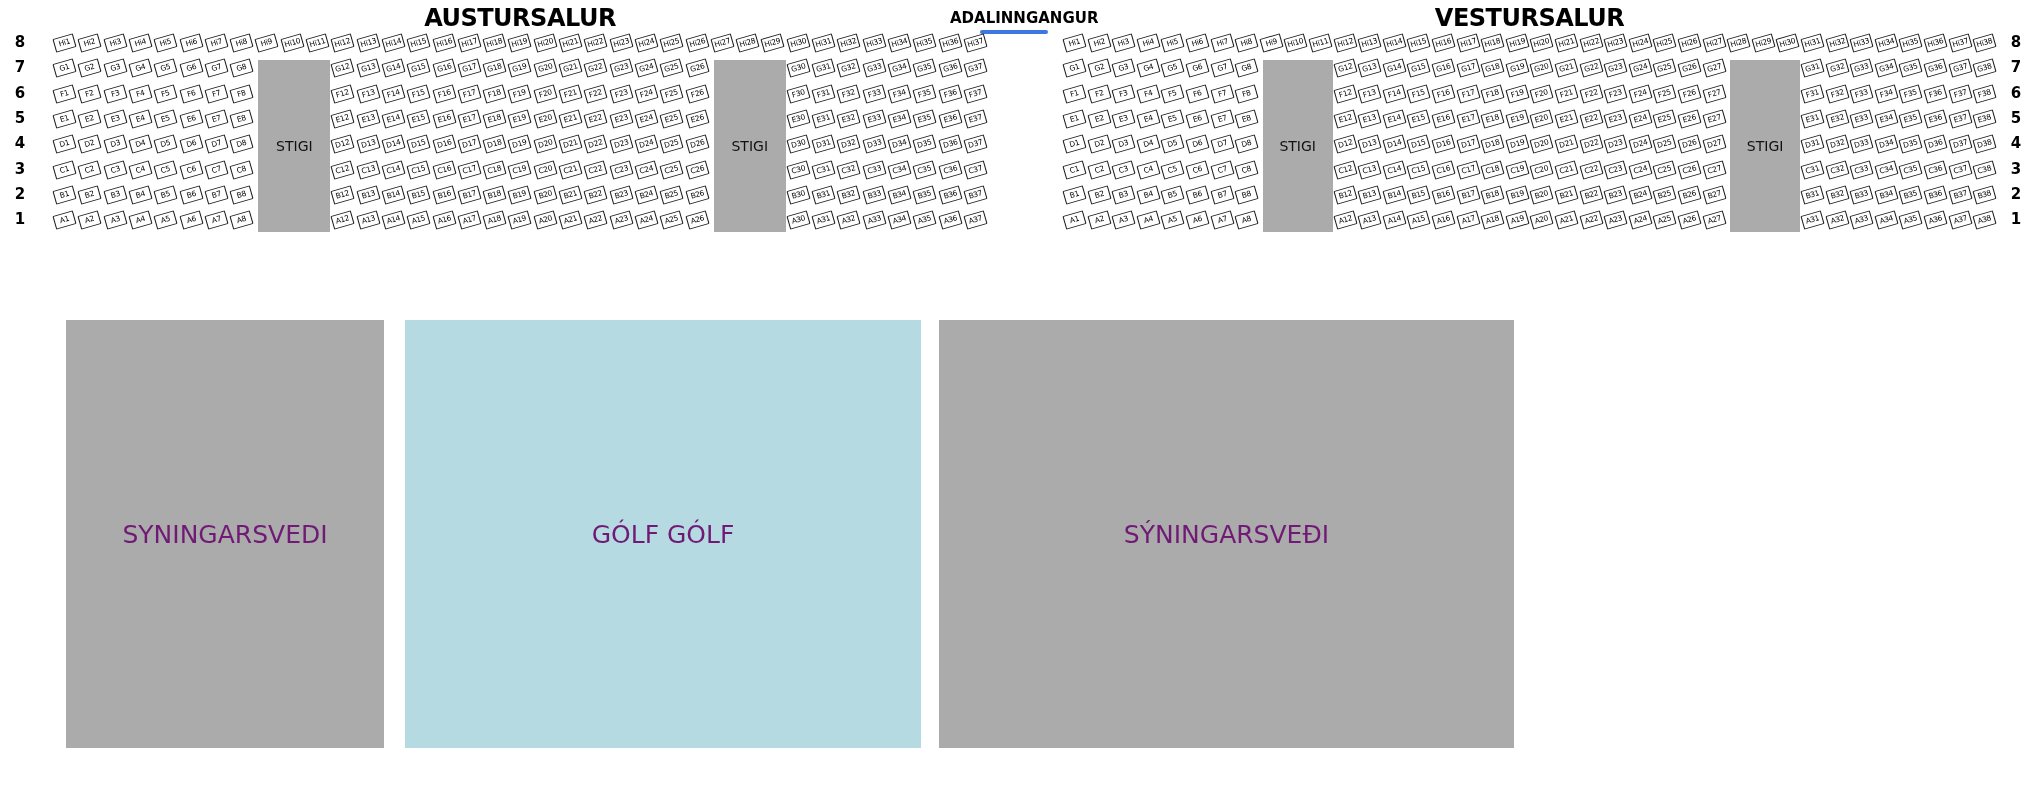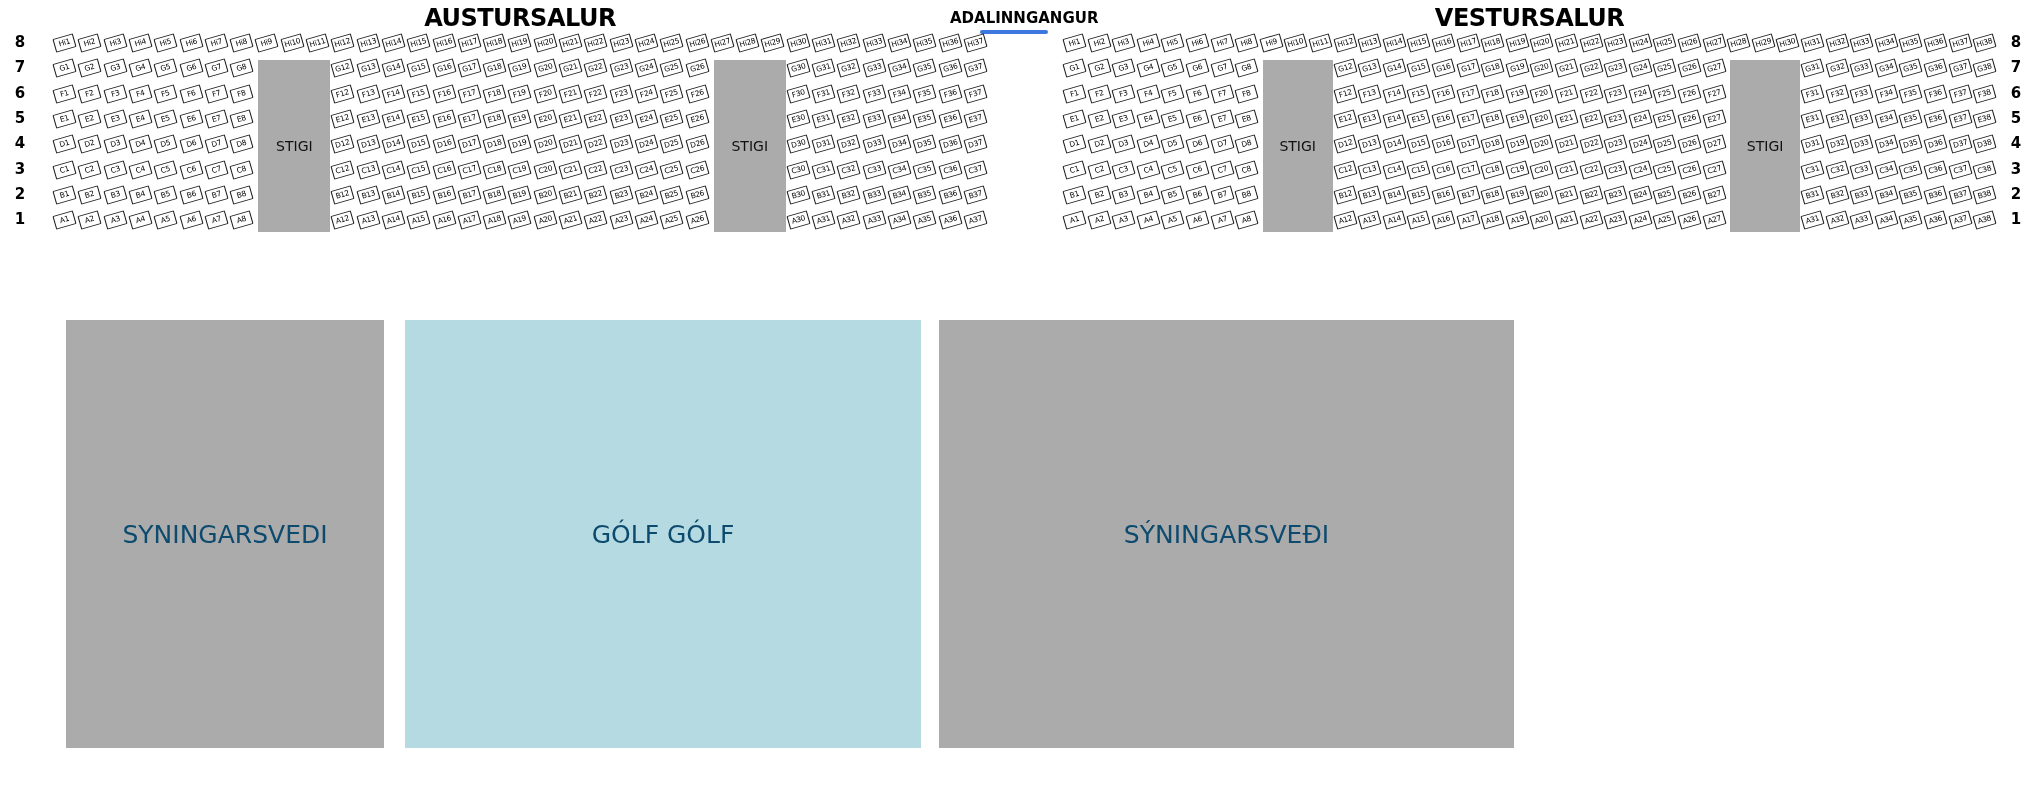--- a/index.html
+++ b/index.html
@@ -9,21 +9,21 @@
     color:#000;letter-spacing:-0.5px;}
   .entrance-label{position:absolute;top:9px;text-align:center;font-size:15px;font-weight:bold;color:#000;}
   .entrance-underline{position:absolute;height:4px;border-radius:2px;}
   .row-num{position:absolute;width:24px;text-align:center;font-size:15px;font-weight:bold;color:#000;}
   .seat{position:absolute;width:21px;height:14px;background:#fff;border:1px solid #1b1b1b;
     border-radius:1px;box-sizing:border-box;font-size:7.5px;line-height:12px;text-align:center;
     color:#000;transform:rotate(-16deg);letter-spacing:-0.3px;cursor:pointer;}
   .stairs{position:absolute;display:flex;align-items:center;justify-content:center;
     font-size:14px;color:#111;}
   .floor-area{position:absolute;display:flex;align-items:center;justify-content:center;
-    font-size:25px;color:#0c4a6e;}
+    font-size:25px;color:#701a75;}
 </style>
 </head>
 <body>
 
 <div class="stage">
   <div class="hall-title" id="title-west" style="left:1064px;width:931px;">VESTURSALUR</div>
   <div class="hall-title" id="title-east" style="left:54px;width:932px;">AUSTURSALUR</div>
   <div class="entrance-label" style="left:950px;width:134px;">ADALINNGANGUR</div>
   <div class="entrance-underline" id="entrance-underline" style="left: 980px; top: 30px; width: 68px; background: rgb(60, 120, 223);"></div>
 

